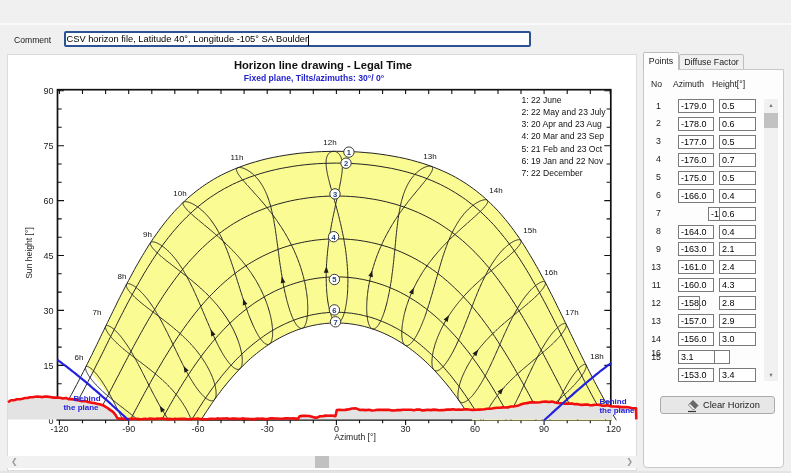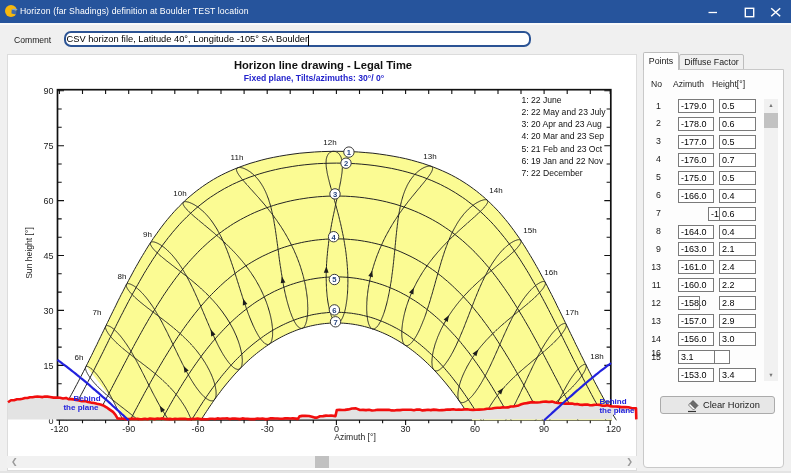--- a/index.html
+++ b/index.html
@@ -2,57 +2,41 @@
 <html><head><meta charset="utf-8">
 <style>
 * { margin:0; padding:0; box-sizing:border-box; }
 html,body { width:791px; height:473px; font-family:"Liberation Sans", sans-serif; }
 #win { position:relative; width:791px; height:473px; background:#f0f0f0; overflow:hidden; }
 #titlebar { position:absolute; left:0; top:0; width:791px; height:23px; background:#26549c; }
 #titlebar .txt { position:absolute; left:20px; top:6px; font-size:8.7px; color:#fff; letter-spacing:0.1px; }
 #cbar { position:absolute; right:0; top:0; height:23px; }
 #chartpanel { position:absolute; left:7px; top:54px; width:630px; height:417px; background:#fff; border:1px solid #dcdcdc; }
 #comment-label { position:absolute; left:14px; top:35px; font-size:8.6px; color:#1a1a1a; }
-#comment-box { position:absolute; left:64px; top:31px; width:467px; height:16px; background:#fff; border:2px solid #2b5394; border-radius:7px; }
+#comment-box { position:absolute; left:64px; top:31px; width:467px; height:16px; background:#fff; border:2px solid #2b5394; border-radius:2px; }
 #comment-box .t { position:absolute; left:0.5px; top:1px; font-size:9.3px; color:#000; white-space:nowrap; }
 #hscroll { position:absolute; left:7px; top:456px; width:630px; height:12px; background:#f1f1f1; }
 #hthumb { position:absolute; left:308px; top:0; width:14px; height:12px; background:#c1c1c1; }
 .harr { position:absolute; top:0px; font-size:8px; color:#9a9a9a; line-height:12px; }
 #rpanel { position:absolute; left:643px; top:69px; width:141px; height:399px; background:#fdfdfd; border:1px solid #c9c9c9; border-radius:0 0 4px 4px; }
 .tab { position:absolute; color:#1a1a1a; border:1px solid #bdbdbd; }
 #tab1 { left:643px; top:52px; width:36px; height:18px; background:#fdfdfd; border-bottom:none; border-radius:2px 2px 0 0; z-index:3; text-align:center; line-height:16px; font-size:8.8px; }
 #tab2 { left:679px; top:54px; width:65px; height:16px; background:#f0f0f0; border-radius:2px 2px 0 0; text-align:center; line-height:14px; font-size:8.8px; }
 .hdr { position:absolute; top:79px; font-size:8.6px; color:#1a1a1a; }
 .num { position:absolute; width:17px; text-align:right; left:644px; font-size:8.8px; color:#1a1a1a; }
 .cell { position:absolute; height:14px; border:1px solid #7a7a7a; background:#fff; font-size:9px; color:#000; padding-left:2px; line-height:12px; }
 #vscroll { position:absolute; left:764px; top:99px; width:14px; height:282px; background:#f1f1f1; }
 #vthumb { position:absolute; left:0; top:14px; width:14px; height:15px; background:#c2c2c2; }
 .varr { position:absolute; left:0; width:14px; text-align:center; font-size:5.5px; color:#777; }
 #clearbtn { position:absolute; left:660px; top:396px; width:115px; height:18px; background:#e7e7e7; border:1px solid #ababab; border-radius:3px; font-size:9.3px; color:#1a1a1a; text-align:left; line-height:16px; }
 </style></head>
 <body>
 <div id="win">
   <div style="position:absolute;left:0;top:471px;width:791px;height:2px;background:#e4e4e4"></div>
   <div style="position:absolute;left:0;top:23px;width:791px;height:2px;background:#fafafa"></div>
-  <div id="titlebar">
-    <svg style="position:absolute;left:5px;top:5px" width="13" height="13" viewBox="0 0 13 13">
-      <circle cx="6" cy="6" r="6" fill="#f6b80e"></circle>
-      <path d="M6.7 4.6 L11.2 5.6 L11 9.4 L6.5 8.6 Z" fill="#3f6cad"></path>
-      <path d="M6.7 4.6 L8.9 3.4 L12.8 4.4 L11.2 5.6 Z" fill="#7fa8d8"></path>
-      <path d="M11.2 5.6 L12.8 4.4 L12.6 8.2 L11 9.4 Z" fill="#2c5290"></path>
-    </svg>
-    <div class="txt">Horizon (far Shadings) definition at Boulder TEST location</div>
-    <svg id="cbar" width="110" height="23" viewBox="0 0 110 23">
-      <g stroke="#fff" fill="none">
-        <path d="M27.5 12.5 H36" stroke-width="1.3"></path>
-        <rect x="64.3" y="8.3" width="8.4" height="8.4" stroke-width="1.4"></rect>
-        <path d="M90.2 8.3 L99.2 16.2 M99.2 8.3 L90.2 16.2" stroke-width="1.5"></path>
-      </g>
-    </svg>
-  </div>
   <div id="comment-label">Comment</div>
   <div id="comment-box">
       <div class="t">CSV horizon file, Latitude 40°, Longitude -105° SA Boulder</div>
     <div style="position:absolute;left:242px;top:1.5px;width:1px;height:11px;background:#000"></div>
   </div>
   <div id="chartpanel"></div>
   <div id="hscroll">
     <div class="harr" style="left:4px">❮</div>
     <div class="harr" style="right:4px">❯</div>
     <div id="hthumb"></div>
@@ -88,21 +72,21 @@
     <div class="cell" style="left:678px;top:224.5px;width:36px">-164.0</div>
     <div class="cell" style="left:719px;top:224.5px;width:37px">0.4</div>
 <div class="num" style="top:243.9px">9</div>
     <div class="cell" style="left:678px;top:242.4px;width:36px">-163.0</div>
     <div class="cell" style="left:719px;top:242.4px;width:37px">2.1</div>
 <div class="num" style="top:261.9px">13</div>
     <div class="cell" style="left:678px;top:260.4px;width:36px">-161.0</div>
     <div class="cell" style="left:719px;top:260.4px;width:37px">2.4</div>
 <div class="num" style="top:279.8px">11</div>
     <div class="cell" style="left:678px;top:278.3px;width:36px">-160.0</div>
-    <div class="cell" style="left:719px;top:278.3px;width:37px">2.2</div>
+    <div class="cell" style="left:719px;top:278.3px;width:37px">4.3</div>
 <div class="num" style="top:297.7px">12</div>
     <div class="cell" style="left:678px;top:296.2px;width:22px">-158.0</div>
     <div class="cell" style="left:719px;top:296.2px;width:37px">2.8</div>
 <div class="num" style="top:315.7px">13</div>
     <div class="cell" style="left:678px;top:314.2px;width:36px">-157.0</div>
     <div class="cell" style="left:719px;top:314.2px;width:37px">2.9</div>
 <div class="num" style="top:333.6px">14</div>
     <div class="cell" style="left:678px;top:332.1px;width:36px">-156.0</div>
     <div class="cell" style="left:719px;top:332.1px;width:37px">3.0</div>
 <div class="num" style="top:351.5px">15</div>

